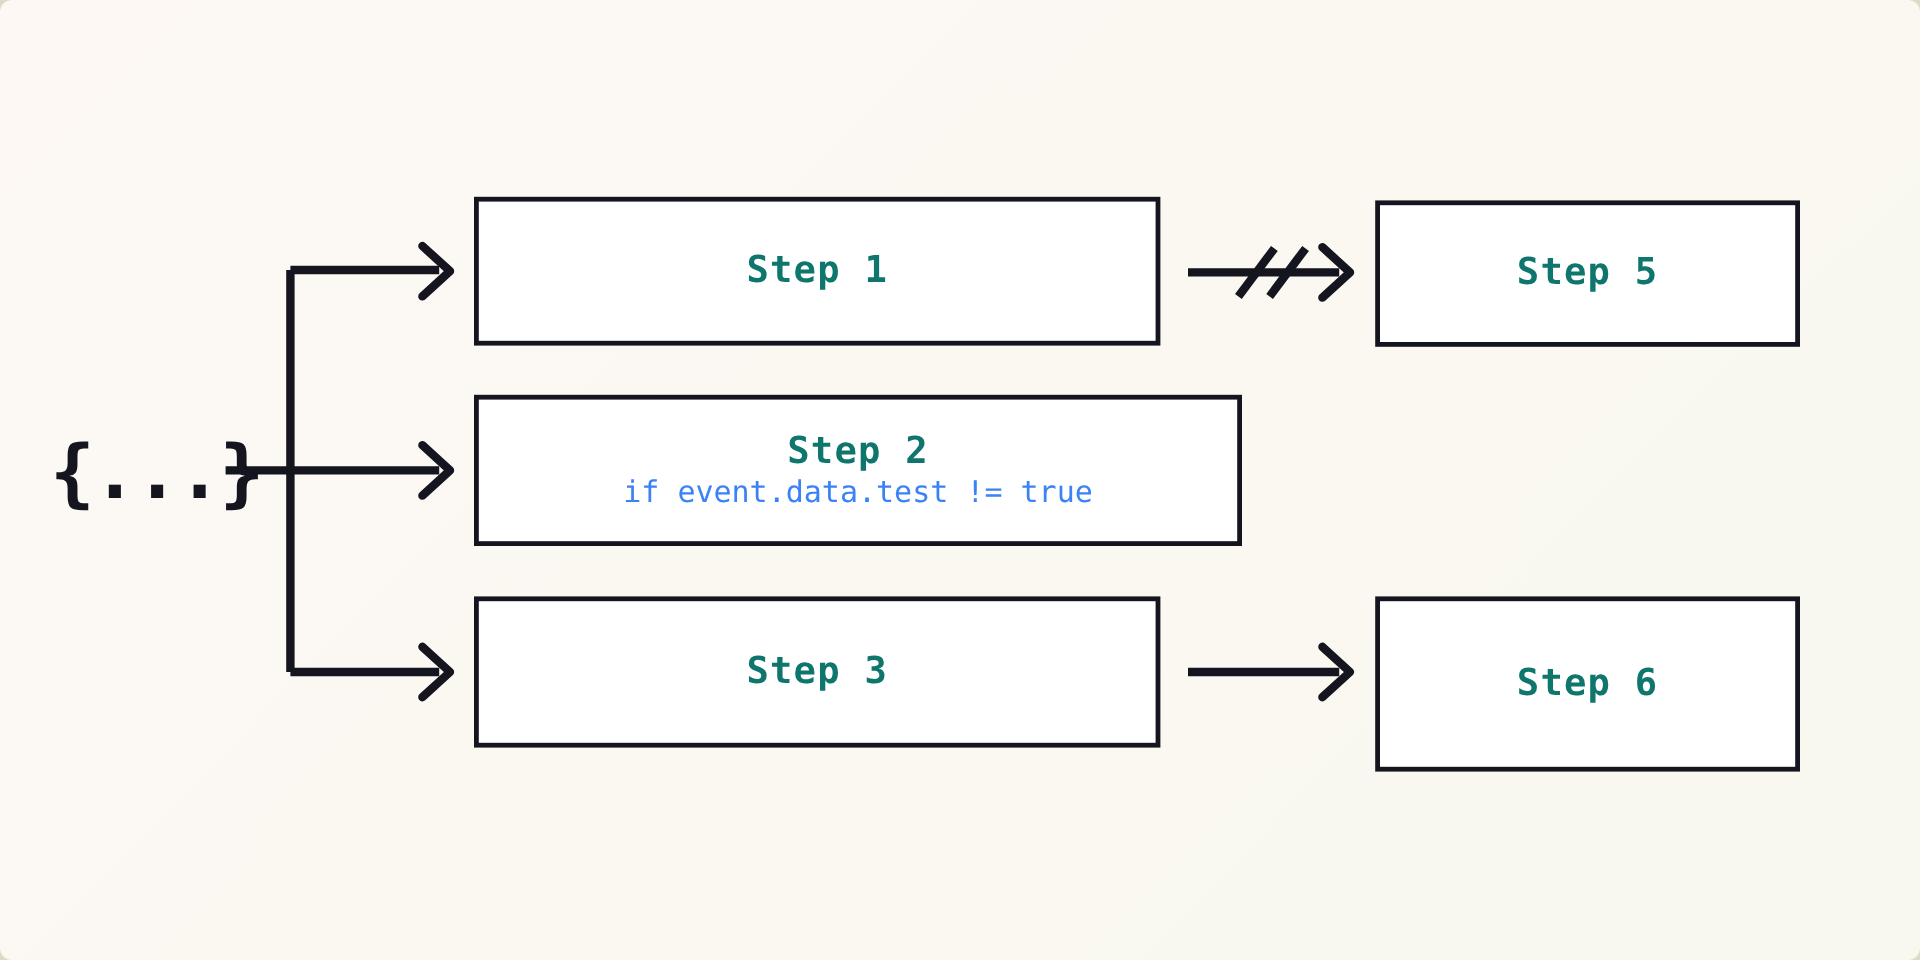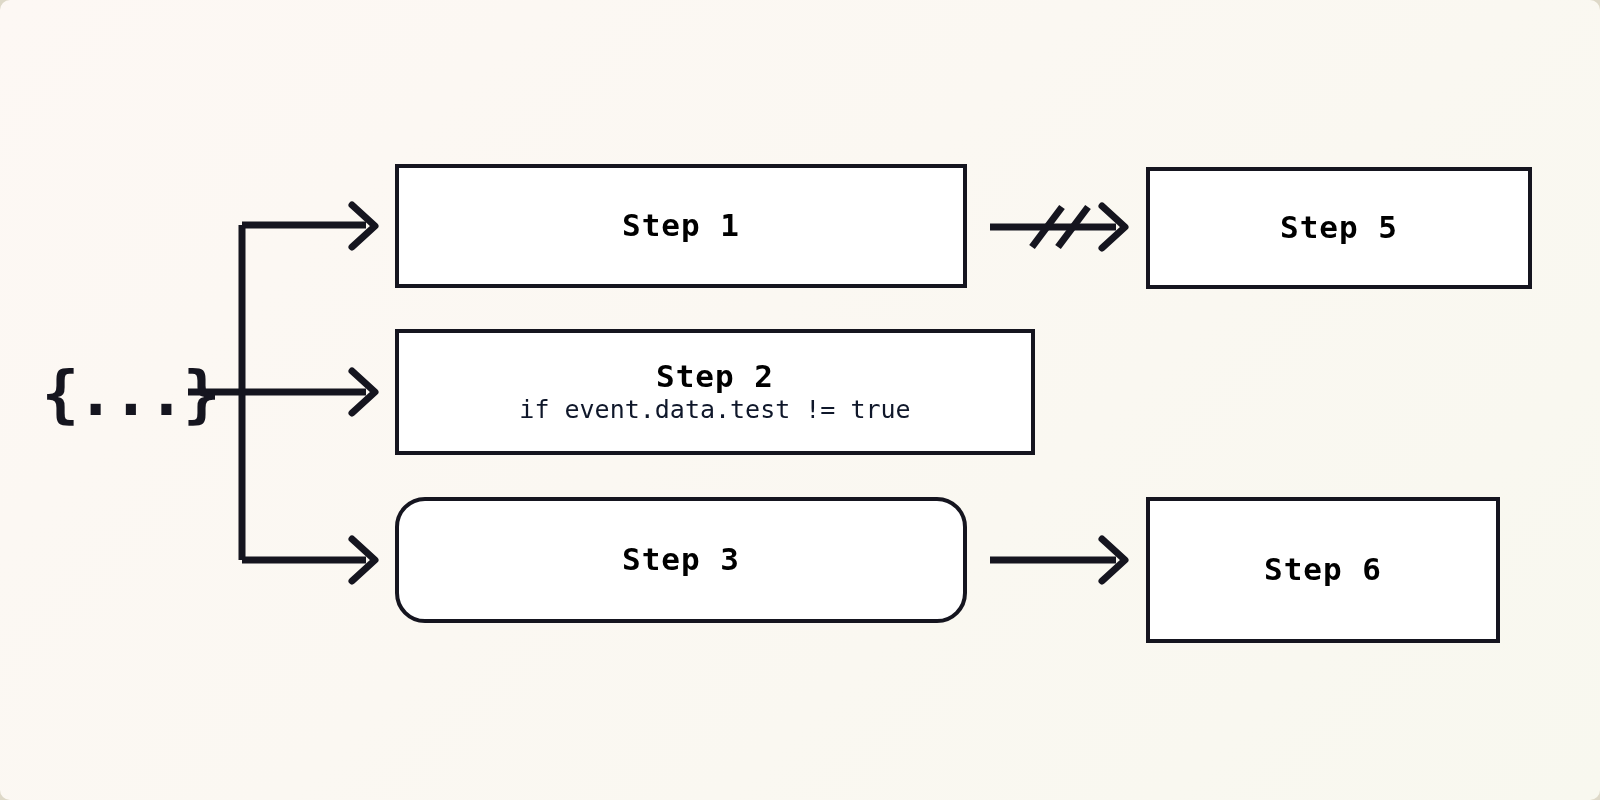--- a/index.html
+++ b/index.html
@@ -44,40 +44,40 @@
     border: 4px solid #15151f;
     display: flex;
     flex-direction: column;
     align-items: center;
     justify-content: center;
   }
   .step-title {
     font-family: "DejaVu Sans Mono", "Liberation Mono", monospace;
     font-size: 31px;
     font-weight: bold;
-    color: #000000;
+    color: #0f766e;
     letter-spacing: 1px;
     line-height: 1.15;
     white-space: nowrap;
   }
   .step-sub {
     font-family: "DejaVu Sans Mono", "Liberation Mono", monospace;
     font-size: 25px;
     font-weight: normal;
-    color: #0f172a;
+    color: #3b82f6;
     letter-spacing: 0px;
     line-height: 1.2;
     margin-top: 0;
     white-space: nowrap;
   }
 
   #box-step1 { left: 395px; top: 164px;  width: 572px; height: 124px; }
   #box-step2 { left: 395px; top: 329px;  width: 640px; height: 126px; }
-  #box-step3 { left: 395px; top: 497px;  width: 572px; height: 126px; border-radius: 30px; }
-  #box-step5 { left: 1146px; top: 167px; width: 386px; height: 122px; }
+  #box-step3 { left: 395px; top: 497px;  width: 572px; height: 126px; }
+  #box-step5 { left: 1146px; top: 167px; width: 354px; height: 122px; }
   #box-step6 { left: 1146px; top: 497px; width: 354px; height: 146px; }
 
   
   #wires {
     position: absolute;
     left: 0; top: 0;
     width: 1600px;
     height: 800px;
     pointer-events: none;
   }

